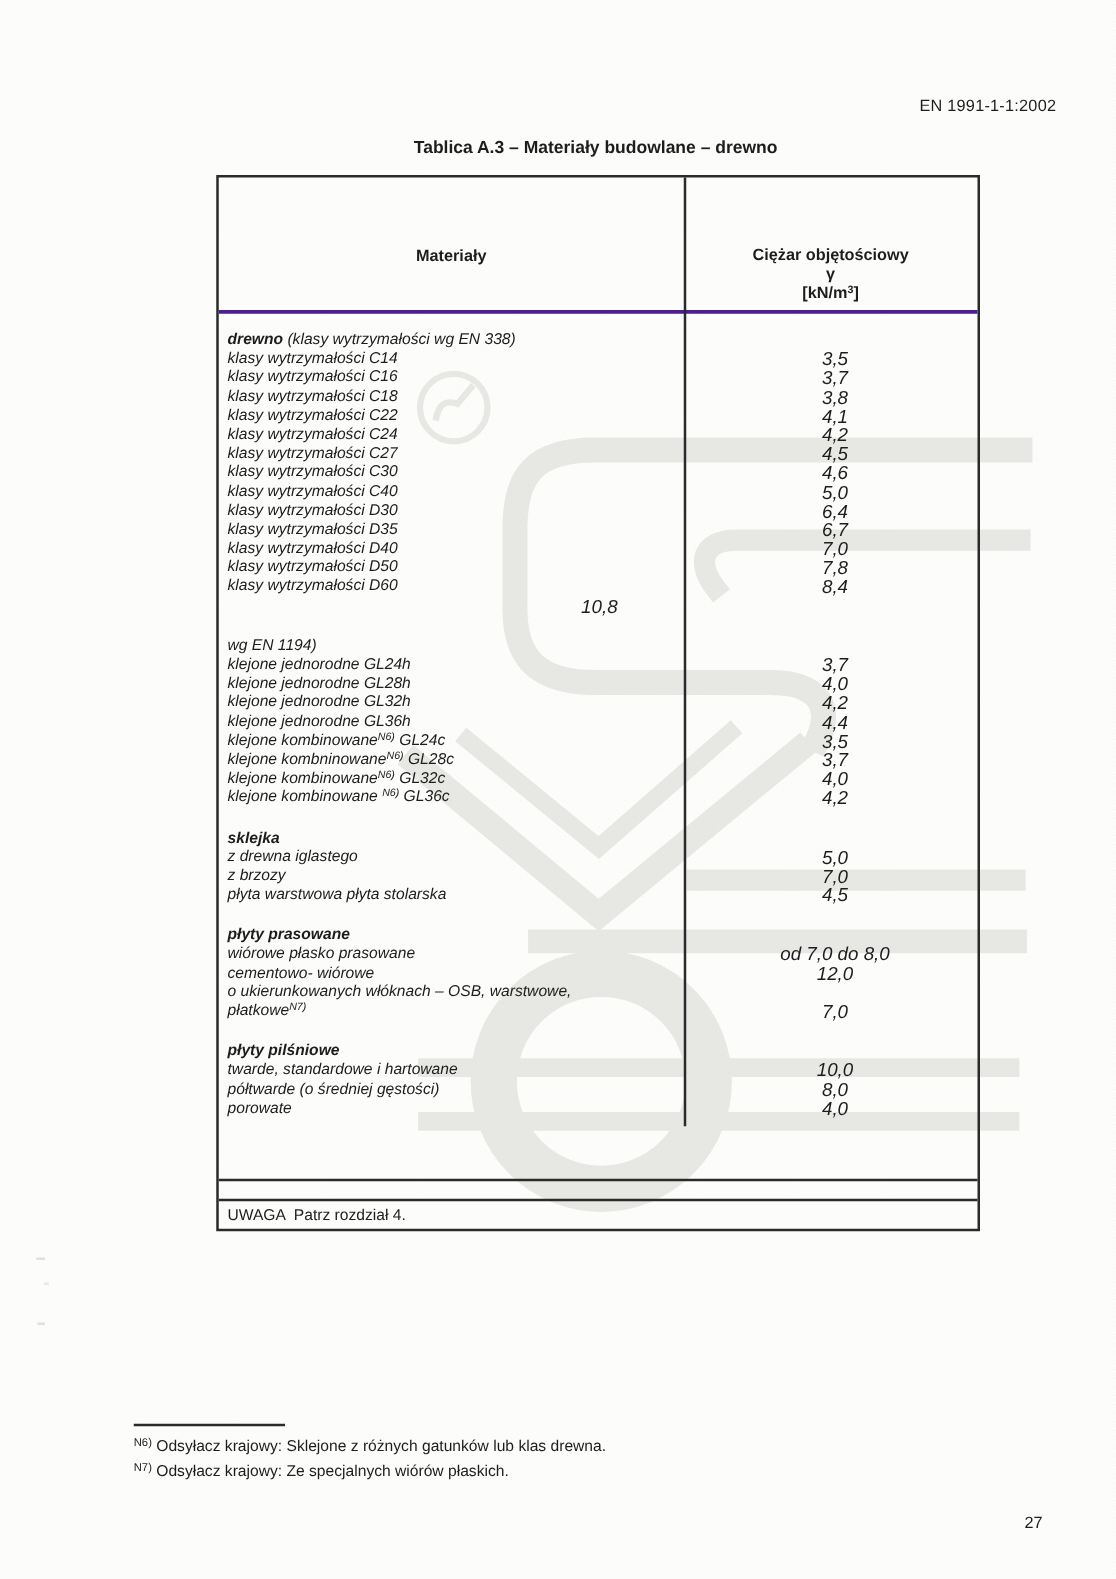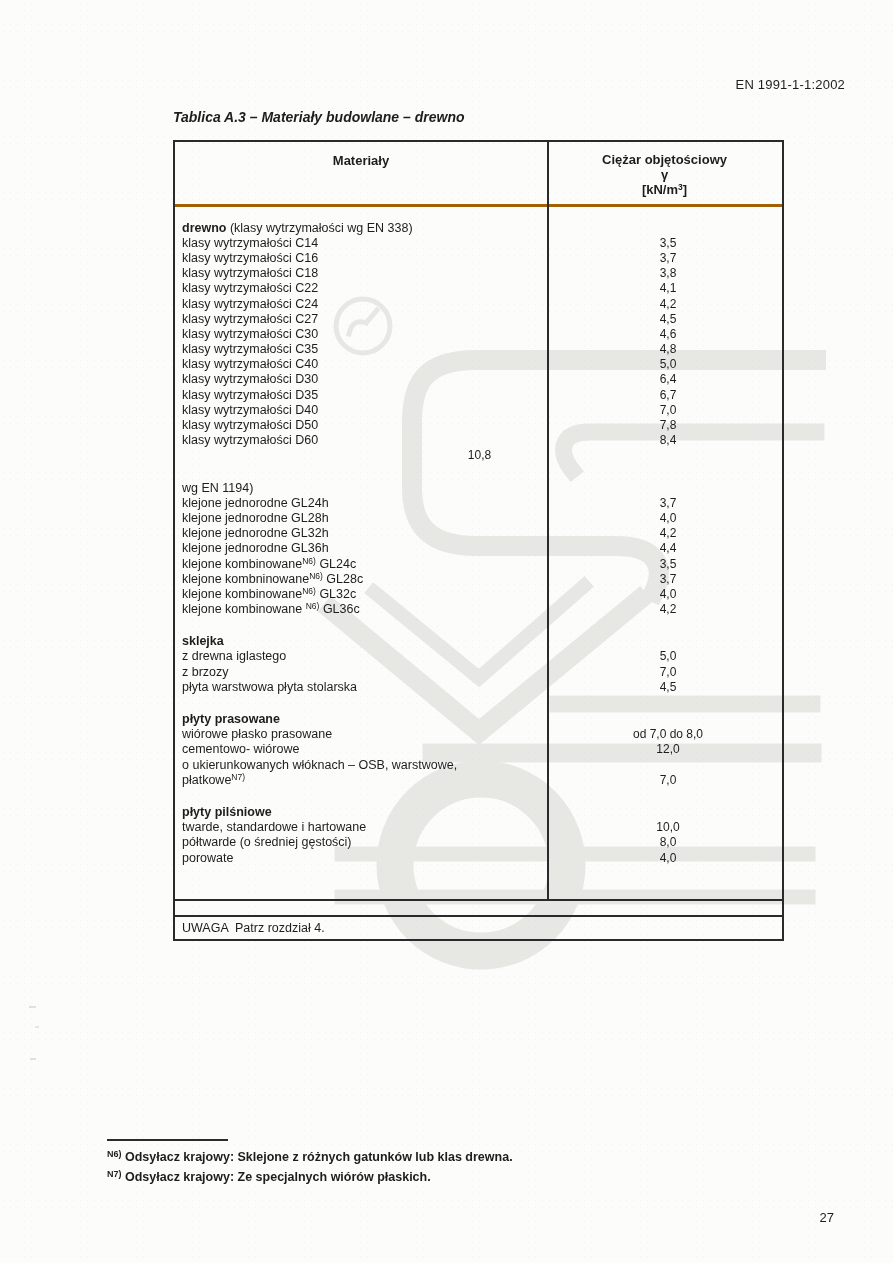--- a/index.html
+++ b/index.html
@@ -8,48 +8,48 @@
     background:#fcfcfb;
     background-image:radial-gradient(#f2f2ef 0.5px, transparent 0.6px);
     background-size:7px 7px;
     font-family:"Liberation Sans", sans-serif;
     color:#1d1d1d;
     -webkit-font-smoothing:antialiased;
   }
   .abs{position:absolute;}
   
   .doc-ref{top:77px;right:48px;font-size:13px;letter-spacing:0.2px;z-index:3;}
-  .page-title{top:109px;left:173px;width:607px;font-size:14px;font-weight:bold;z-index:3;font-style:italic;}
+  .page-title{top:109px;left:173px;width:607px;text-align:center;font-size:14px;font-weight:bold;z-index:3;}
   
   .wm{top:280px;left:318px;z-index:1;opacity:0.55;}
   
   .table{
     top:140px;left:173px;width:607px;
     border:2px solid #2a2a2a;z-index:2;background:transparent;
   }
-  .thead{height:62px;border-bottom:3px solid #a16207;display:flex;}
+  .thead{height:62px;border-bottom:3px solid #4c1d95;display:flex;margin-top:44px;}
   .th1{width:372px;text-align:center;padding-top:11px;font-size:13px;font-weight:bold;}
   .th2{flex:1;text-align:center;padding-top:10px;font-size:13px;font-weight:bold;line-height:16px;}
   .th2 .gamma{font-size:13px;line-height:14px;}
   .th2 .unit{font-size:13px;line-height:15px;}
   .tbody{height:694px;border-bottom:2px solid #2a2a2a;padding-top:13px;box-sizing:border-box;overflow:hidden;position:relative;}
   .vdivider{position:absolute;left:372px;top:0;width:2px;height:759px;background:#2a2a2a;z-index:2;}
   .section{margin-top:17px;}
   .section:first-child{margin-top:0;}
   .sec-plyty-pilsniowe{margin-top:17px;}
-  .row{display:flex;height:15.2px;align-items:center;}
+  .row{display:flex;height:15.2px;align-items:flex-start;font-style:italic;}
   .lbl{width:370px;padding-left:7px;font-size:12.5px;white-space:nowrap;overflow:visible;}
-  .val{flex:1;text-align:center;font-size:12px;padding-left:2px;}
+  .val{flex:1;text-align:center;font-size:15px;padding-left:2px;}
   .b{font-weight:bold;}
   .sup{font-size:8.5px;position:relative;top:-4px;}
   .tnote{height:22px;border-top:2px solid #2a2a2a;margin-top:14px;display:flex;align-items:center;padding-left:7px;font-size:12.5px;white-space:pre;}
   
   .footnote-block{top:1139px;left:107px;z-index:3;}
   .footnote-rule{width:121px;height:2px;background:#2b2b2b;margin-bottom:7px;}
-  .fn-line{font-size:12.5px;line-height:19px;white-space:nowrap;font-weight:bold;}
+  .fn-line{font-size:12.5px;line-height:19px;white-space:nowrap;}
   .fn-line .sup{top:-4px;font-size:9px;}
   
   .page-number{top:1210px;right:59px;font-size:13px;z-index:3;}
   
   .speck{position:absolute;background:#c9c9c6;z-index:1;}
   .speck1{left:29px;top:1006px;width:7px;height:2px;opacity:.55;}
   .speck2{left:35px;top:1026px;width:4px;height:2px;opacity:.4;}
   .speck3{left:30px;top:1058px;width:6px;height:2px;opacity:.55;}
 </style>
 </head>
@@ -125,24 +125,20 @@
         </div>
         <div class="row">
           <div class="lbl"><span>klasy wytrzymałości C27</span></div>
           <div class="val">4,5</div>
         </div>
         <div class="row">
           <div class="lbl"><span>klasy wytrzymałości C30</span></div>
           <div class="val">4,6</div>
         </div>
         <div class="row">
-          <div class="lbl"><span>klasy wytrzymałości C35</span></div>
-          <div class="val">4,8</div>
-        </div>
-        <div class="row">
           <div class="lbl"><span>klasy wytrzymałości C40</span></div>
           <div class="val">5,0</div>
         </div>
         <div class="row">
           <div class="lbl"><span>klasy wytrzymałości D30</span></div>
           <div class="val">6,4</div>
         </div>
         <div class="row">
           <div class="lbl"><span>klasy wytrzymałości D35</span></div>
           <div class="val">6,7</div>

